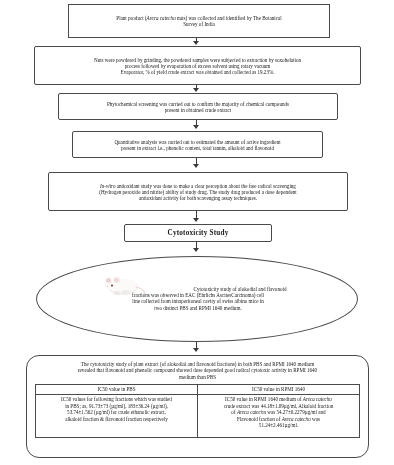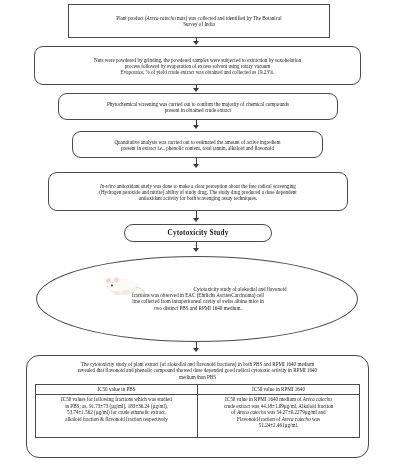--- a/index.html
+++ b/index.html
@@ -29,21 +29,21 @@
     box-sizing: border-box;
     border: 1px solid #4a4a4a;
     background: #ffffff;
     text-align: center;
     line-height: 1.18;
     padding: 3px 5px;
     display: flex;
     align-items: center;
     justify-content: center;
   }
-  .node.rounded { border-radius: 9px; }
+  .node.rounded { border-radius: 2px; }
   .node .txt { display: block; width: 100%; }
 
   
   #box-collection { left: 68px;  top: 4px;   width: 262px; height: 34px; font-size: 5.1px; }
   #box-extraction  { left: 34px;  top: 46px;  width: 327px; height: 39px; font-size: 5.1px; }
   #box-phyto       { left: 58px;  top: 93px;  width: 280px; height: 27px; font-size: 5.1px; }
   #box-quant       { left: 72px;  top: 131px; width: 251px; height: 27px; font-size: 5.1px; }
   #box-invitro     { left: 48px;  top: 172px; width: 300px; height: 39px; font-size: 5.1px; }
   #box-cyto        { left: 124px; top: 224px; width: 148px; height: 18px; }
   #box-cyto .txt {

